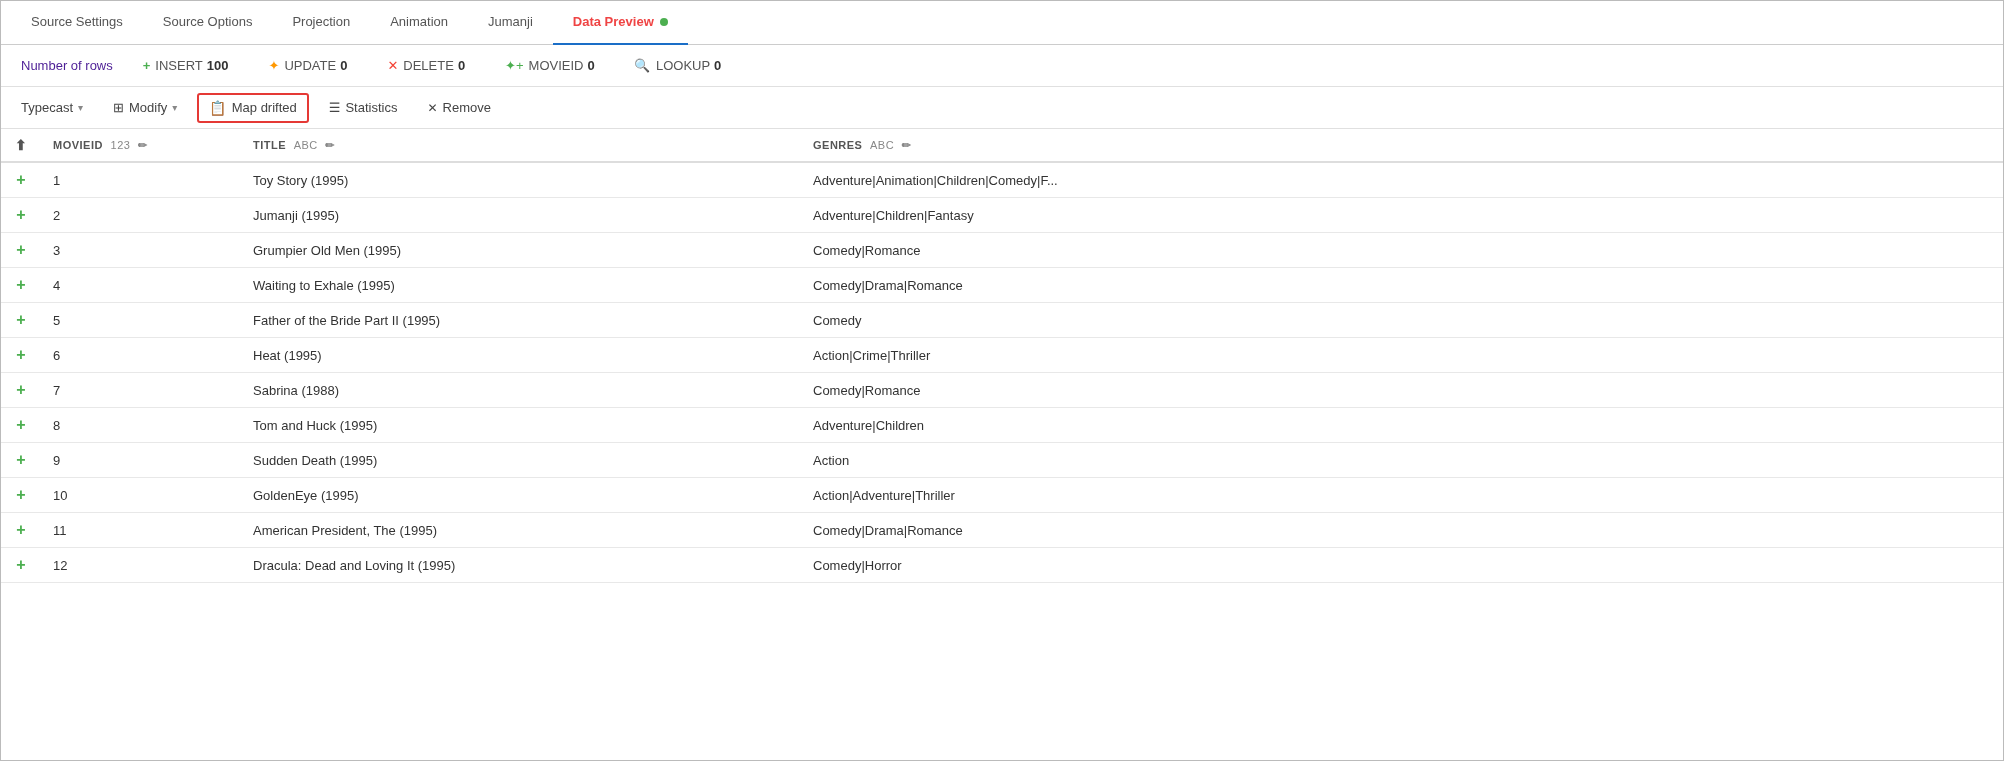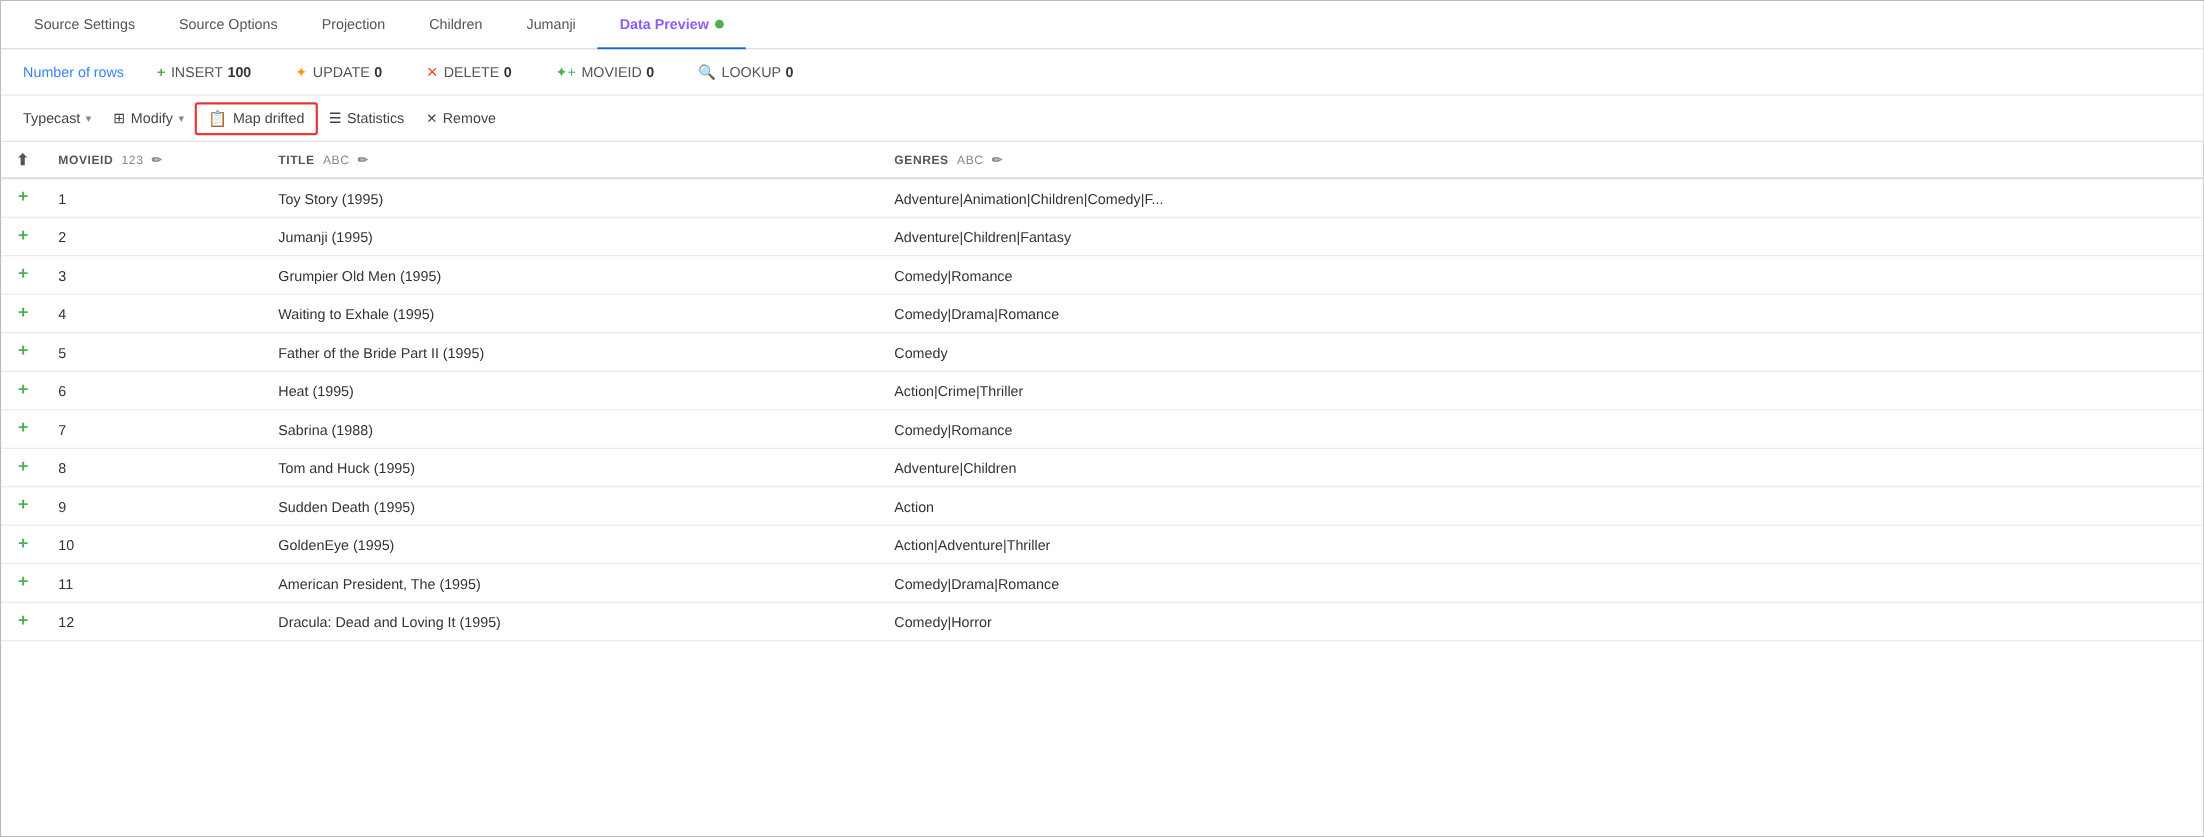--- a/index.html
+++ b/index.html
@@ -19,21 +19,21 @@
       height: 44px;
       display: flex;
       align-items: center;
       cursor: pointer;
       color: #555;
       font-size: 13px;
       border-bottom: 2px solid transparent;
       white-space: nowrap;
     }
     .nav-tab.active {
-      color: #8b5cf6;
+      color: #ef4444;
       border-bottom: 2px solid #1a6ec7;
       font-weight: 600;
     }
     .nav-tab .dot {
       width: 8px;
       height: 8px;
       background: #4caf50;
       border-radius: 50%;
       margin-left: 6px;
       display: inline-block;
@@ -44,21 +44,21 @@
       display: flex;
       align-items: center;
       padding: 0 20px;
       height: 42px;
       border-bottom: 1px solid #e0e0e0;
       background: #fff;
       gap: 0;
     }
     .stats-label {
       font-size: 13px;
-      color: #3b82f6;
+      color: #4c1d95;
       margin-right: 30px;
     }
     .stats-item {
       display: flex;
       align-items: center;
       margin-right: 40px;
       font-size: 13px;
       color: #555;
     }
     .stats-item .icon-insert { color: #4caf50; margin-right: 5px; font-weight: bold; }
@@ -69,21 +69,21 @@
     .stats-item .count { font-weight: 600; color: #333; margin-left: 4px; }
 
     
     .toolbar {
       display: flex;
       align-items: center;
       padding: 0 10px;
       height: 42px;
       border-bottom: 1px solid #e0e0e0;
       background: #fff;
-      gap: 0;
+      gap: 10px;
     }
     .toolbar-btn {
       display: flex;
       align-items: center;
       padding: 5px 10px;
       border-radius: 3px;
       cursor: pointer;
       font-size: 13px;
       color: #444;
       background: transparent;
@@ -169,21 +169,21 @@
     <div class="nav-tab">
       <span>Source Settings</span>
     </div>
     <div class="nav-tab">
       <span>Source Options</span>
     </div>
     <div class="nav-tab">
       <span>Projection</span>
     </div>
     <div class="nav-tab">
-      <span>Children</span>
+      <span>Animation</span>
     </div>
     <div class="nav-tab">
       <span>Jumanji</span>
     </div>
     <div class="nav-tab active">
       <span>Data Preview</span>
       <span class="dot"></span>
     </div>
   </div>
 

